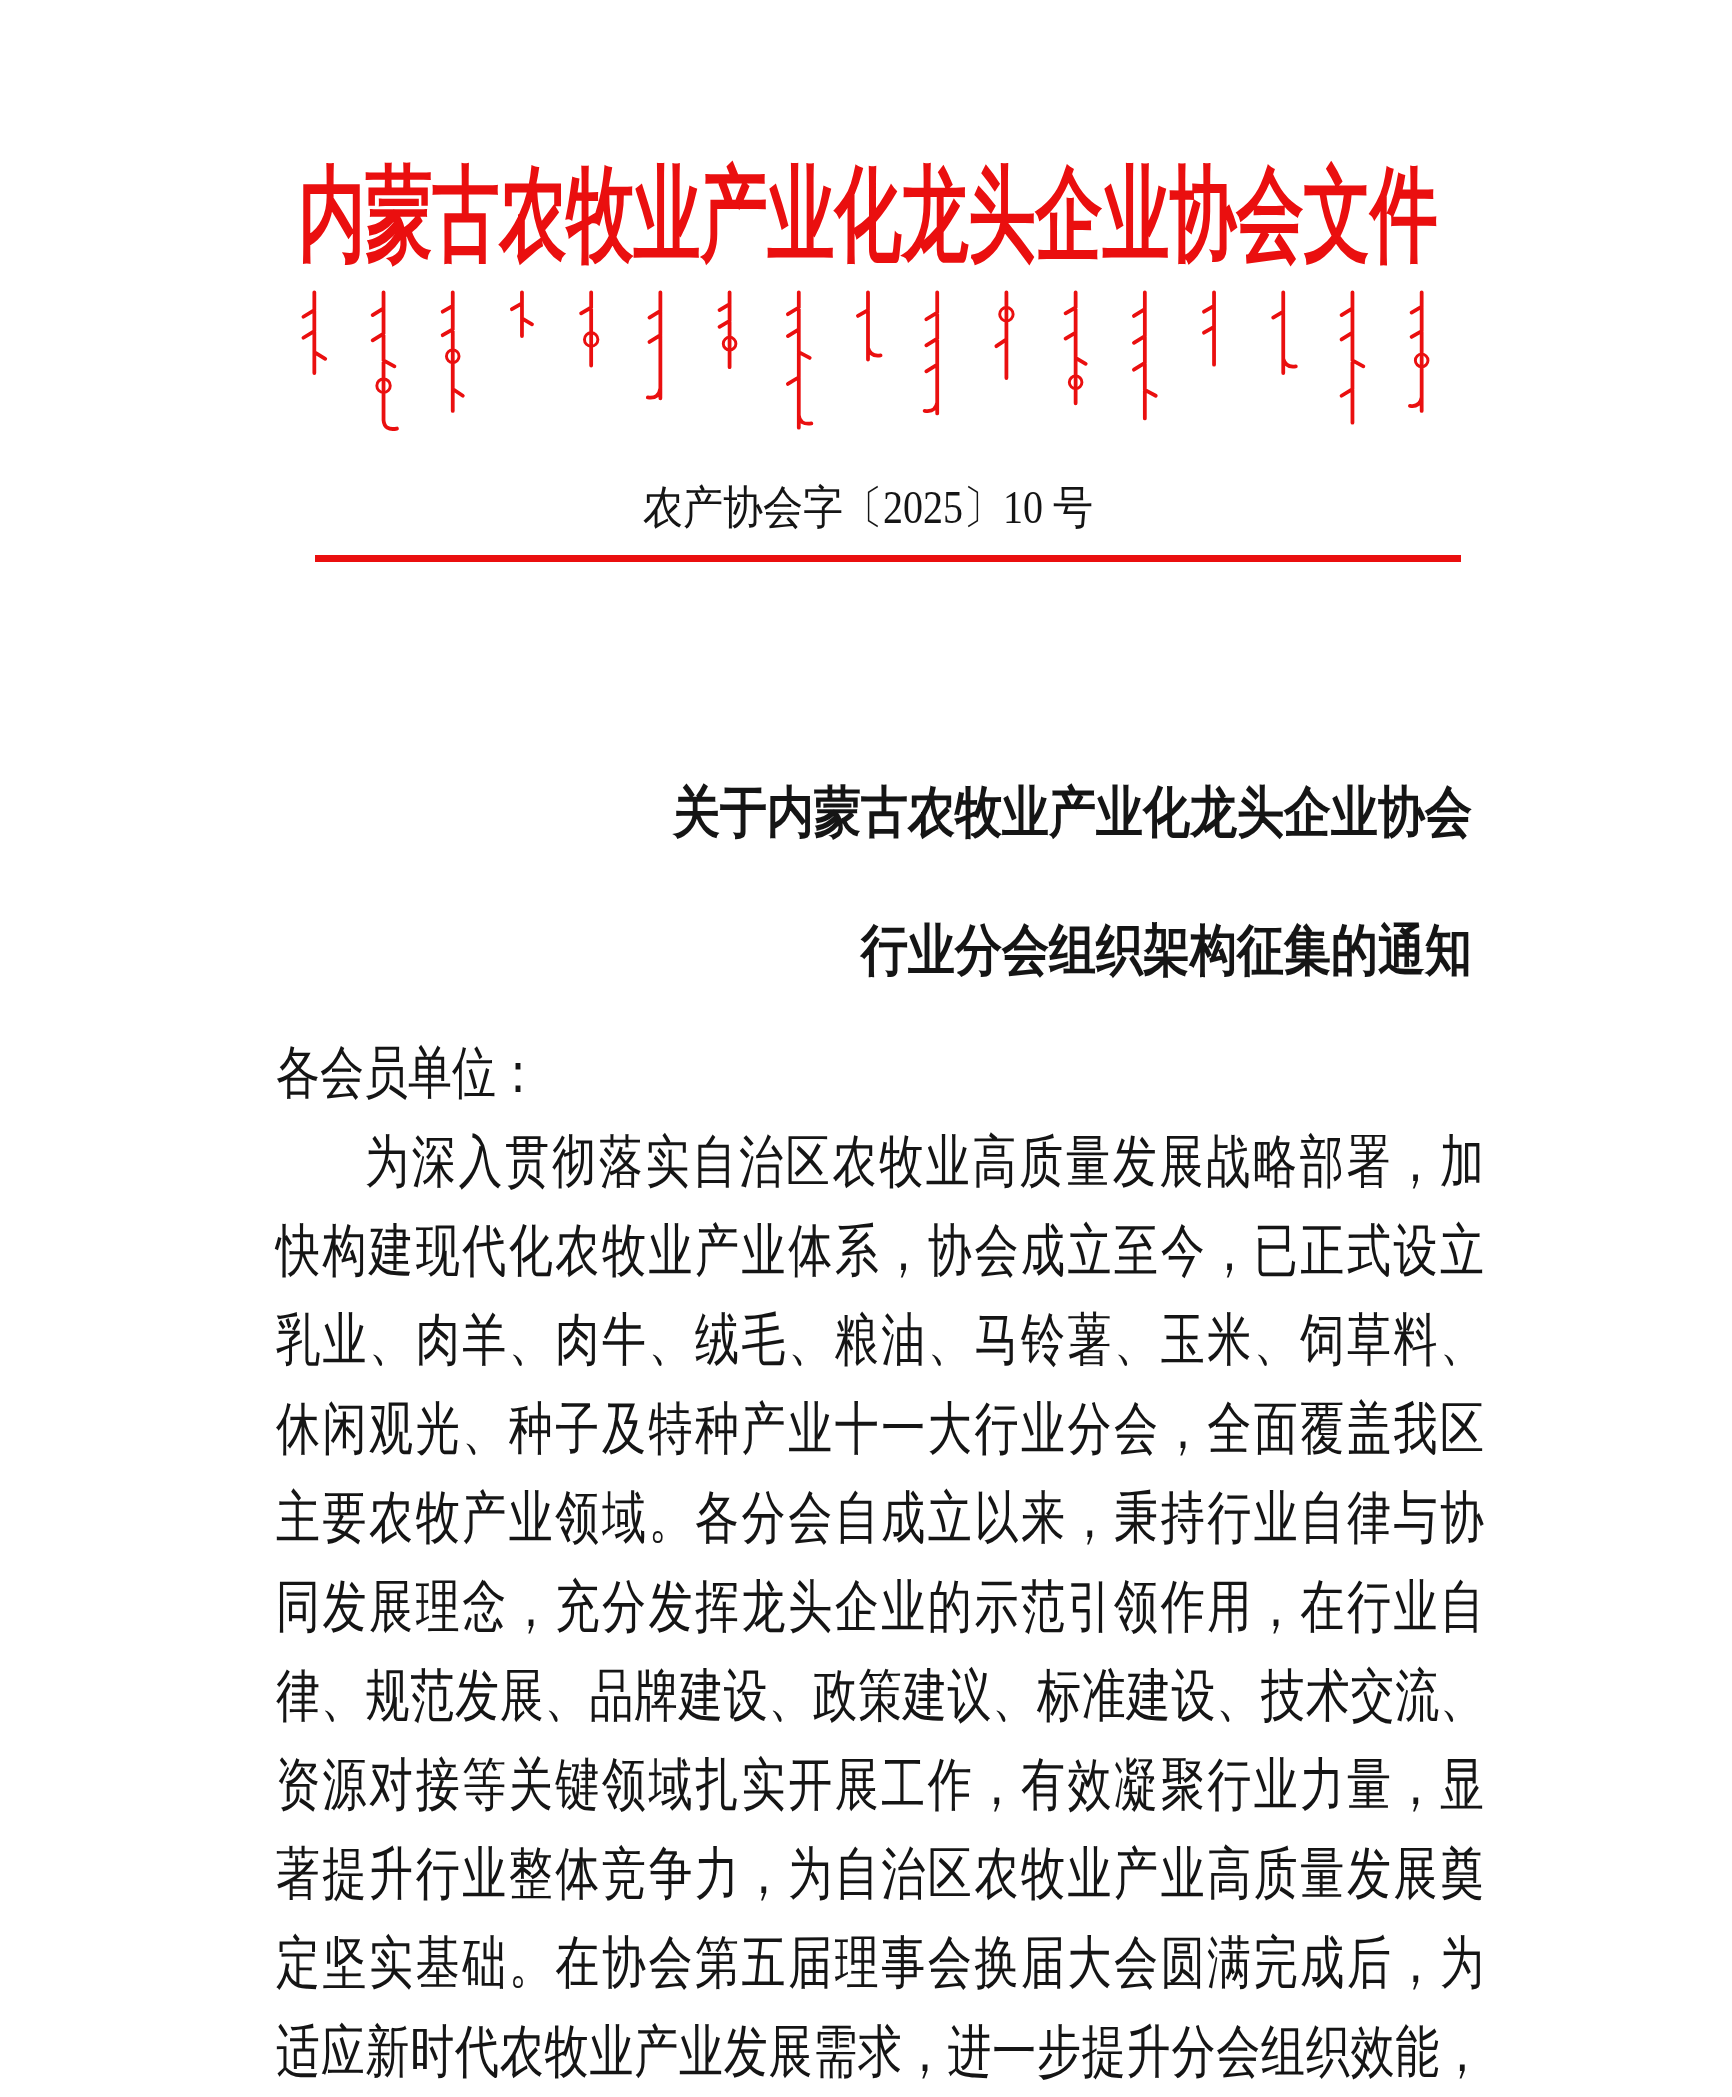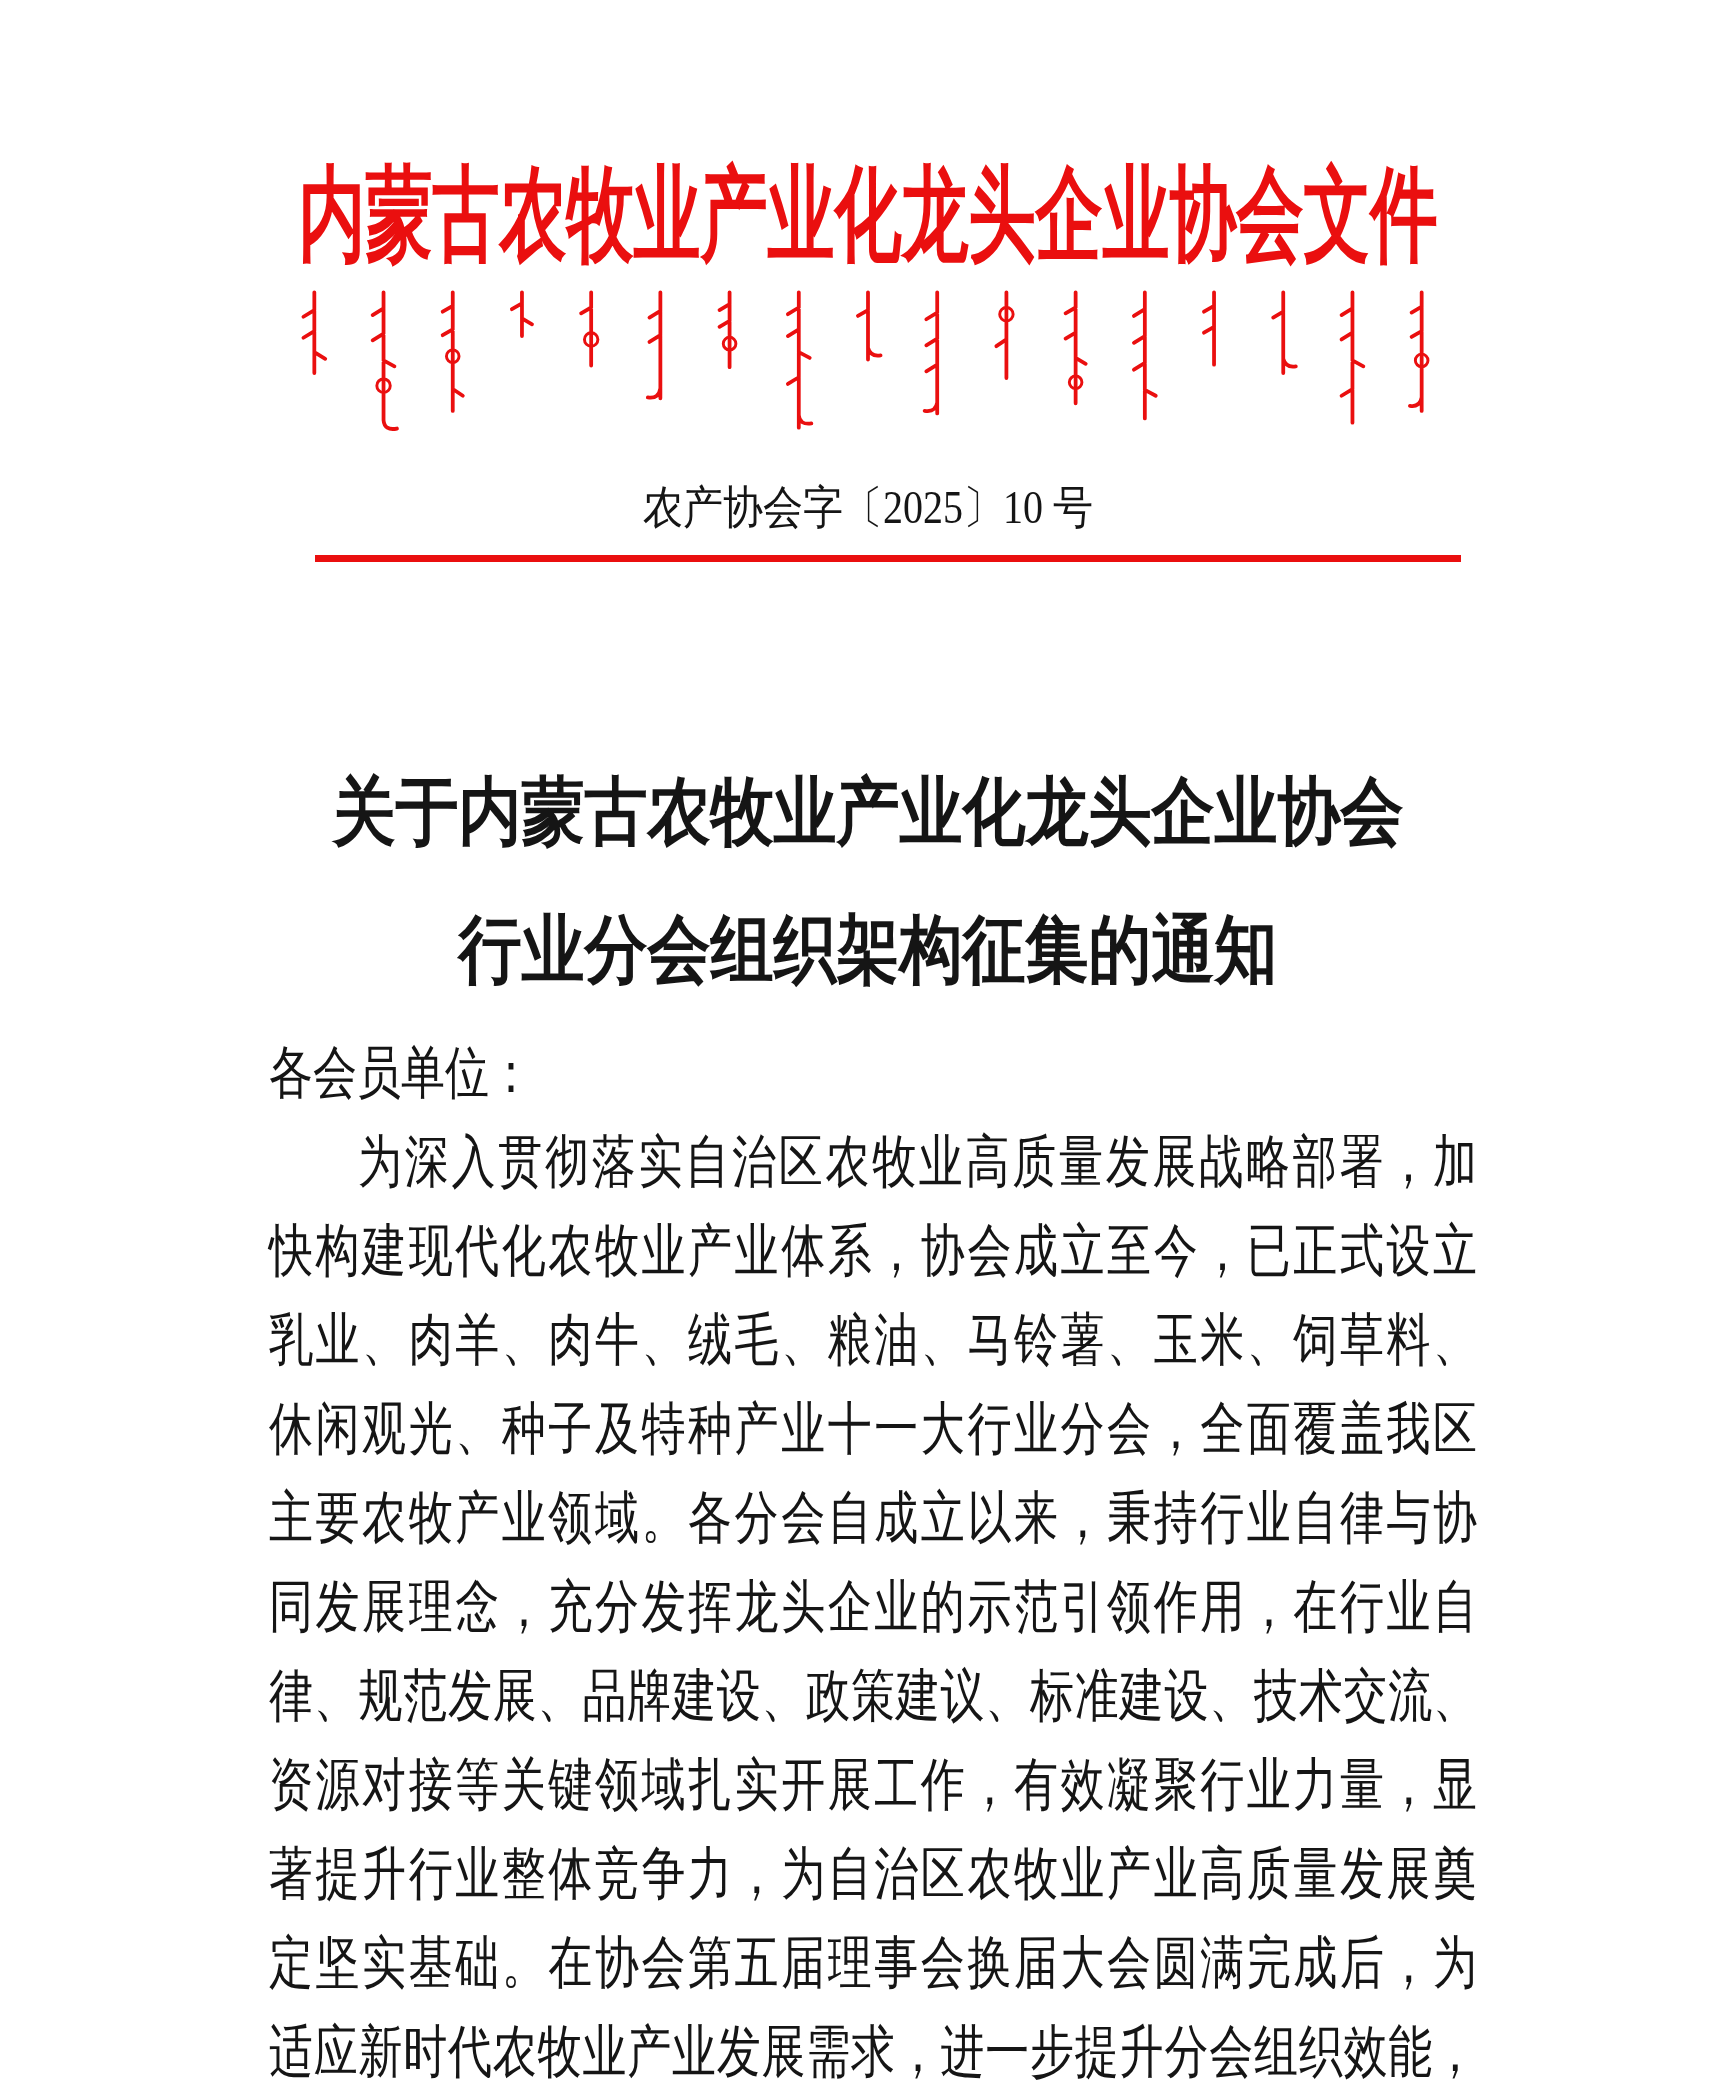--- a/index.html
+++ b/index.html
@@ -62,36 +62,36 @@
     width: 1146px;
     height: 7.1px;
     background: var(--accent);
   }
   
   .doc-title {
     position: absolute;
     left: 264px;
     top: 743px;
     width: 1208px;
-    text-align: center;
+    text-align: right;
     font-weight: bold;
-    font-size: 63px;
+    font-size: 47px;
     line-height: 138px;
     color: var(--ink);
   }
   .title-line {
     display: block;
     transform: scaleY(1.18);
     transform-origin: center;
     white-space: nowrap;
   }
   
   .body-block {
     position: absolute;
-    left: 269px;
+    left: 276px;
     top: 1029px;
     width: 1208px;
   }
   .body-line {
     height: 89px;
     line-height: 89px;
     font-size: 44px;
     color: var(--ink);
     text-align: justify;
     text-align-last: justify;

